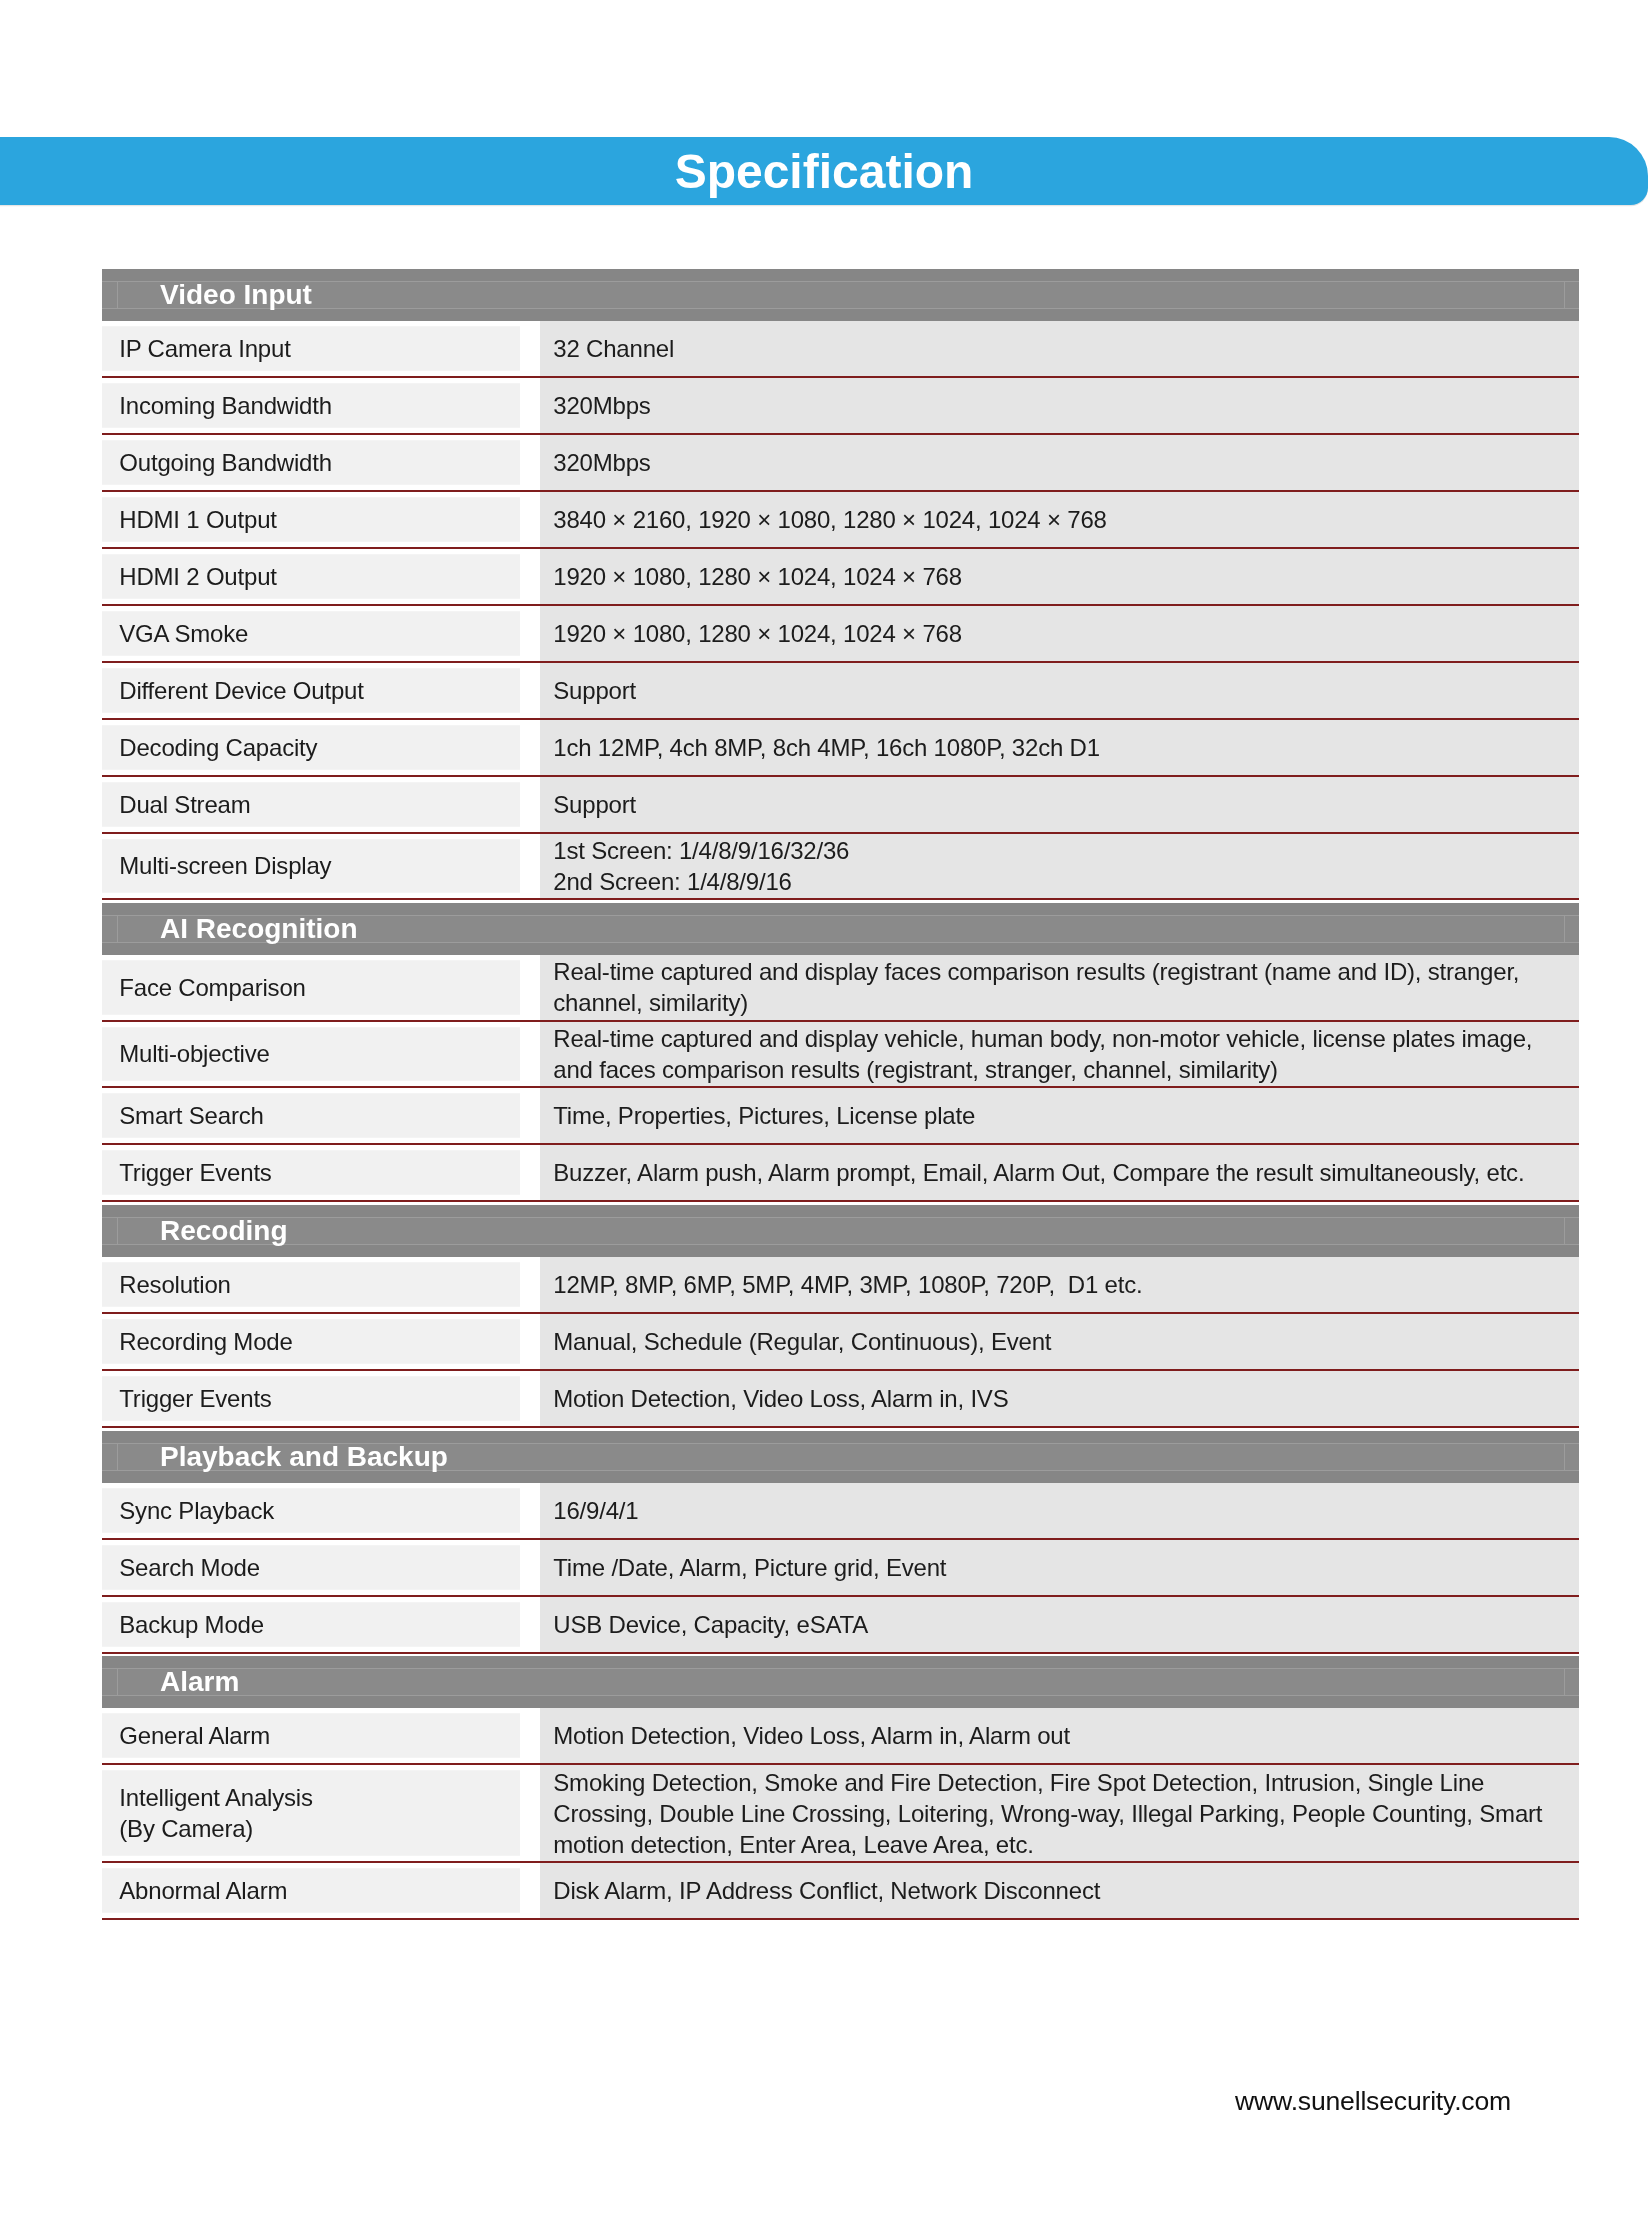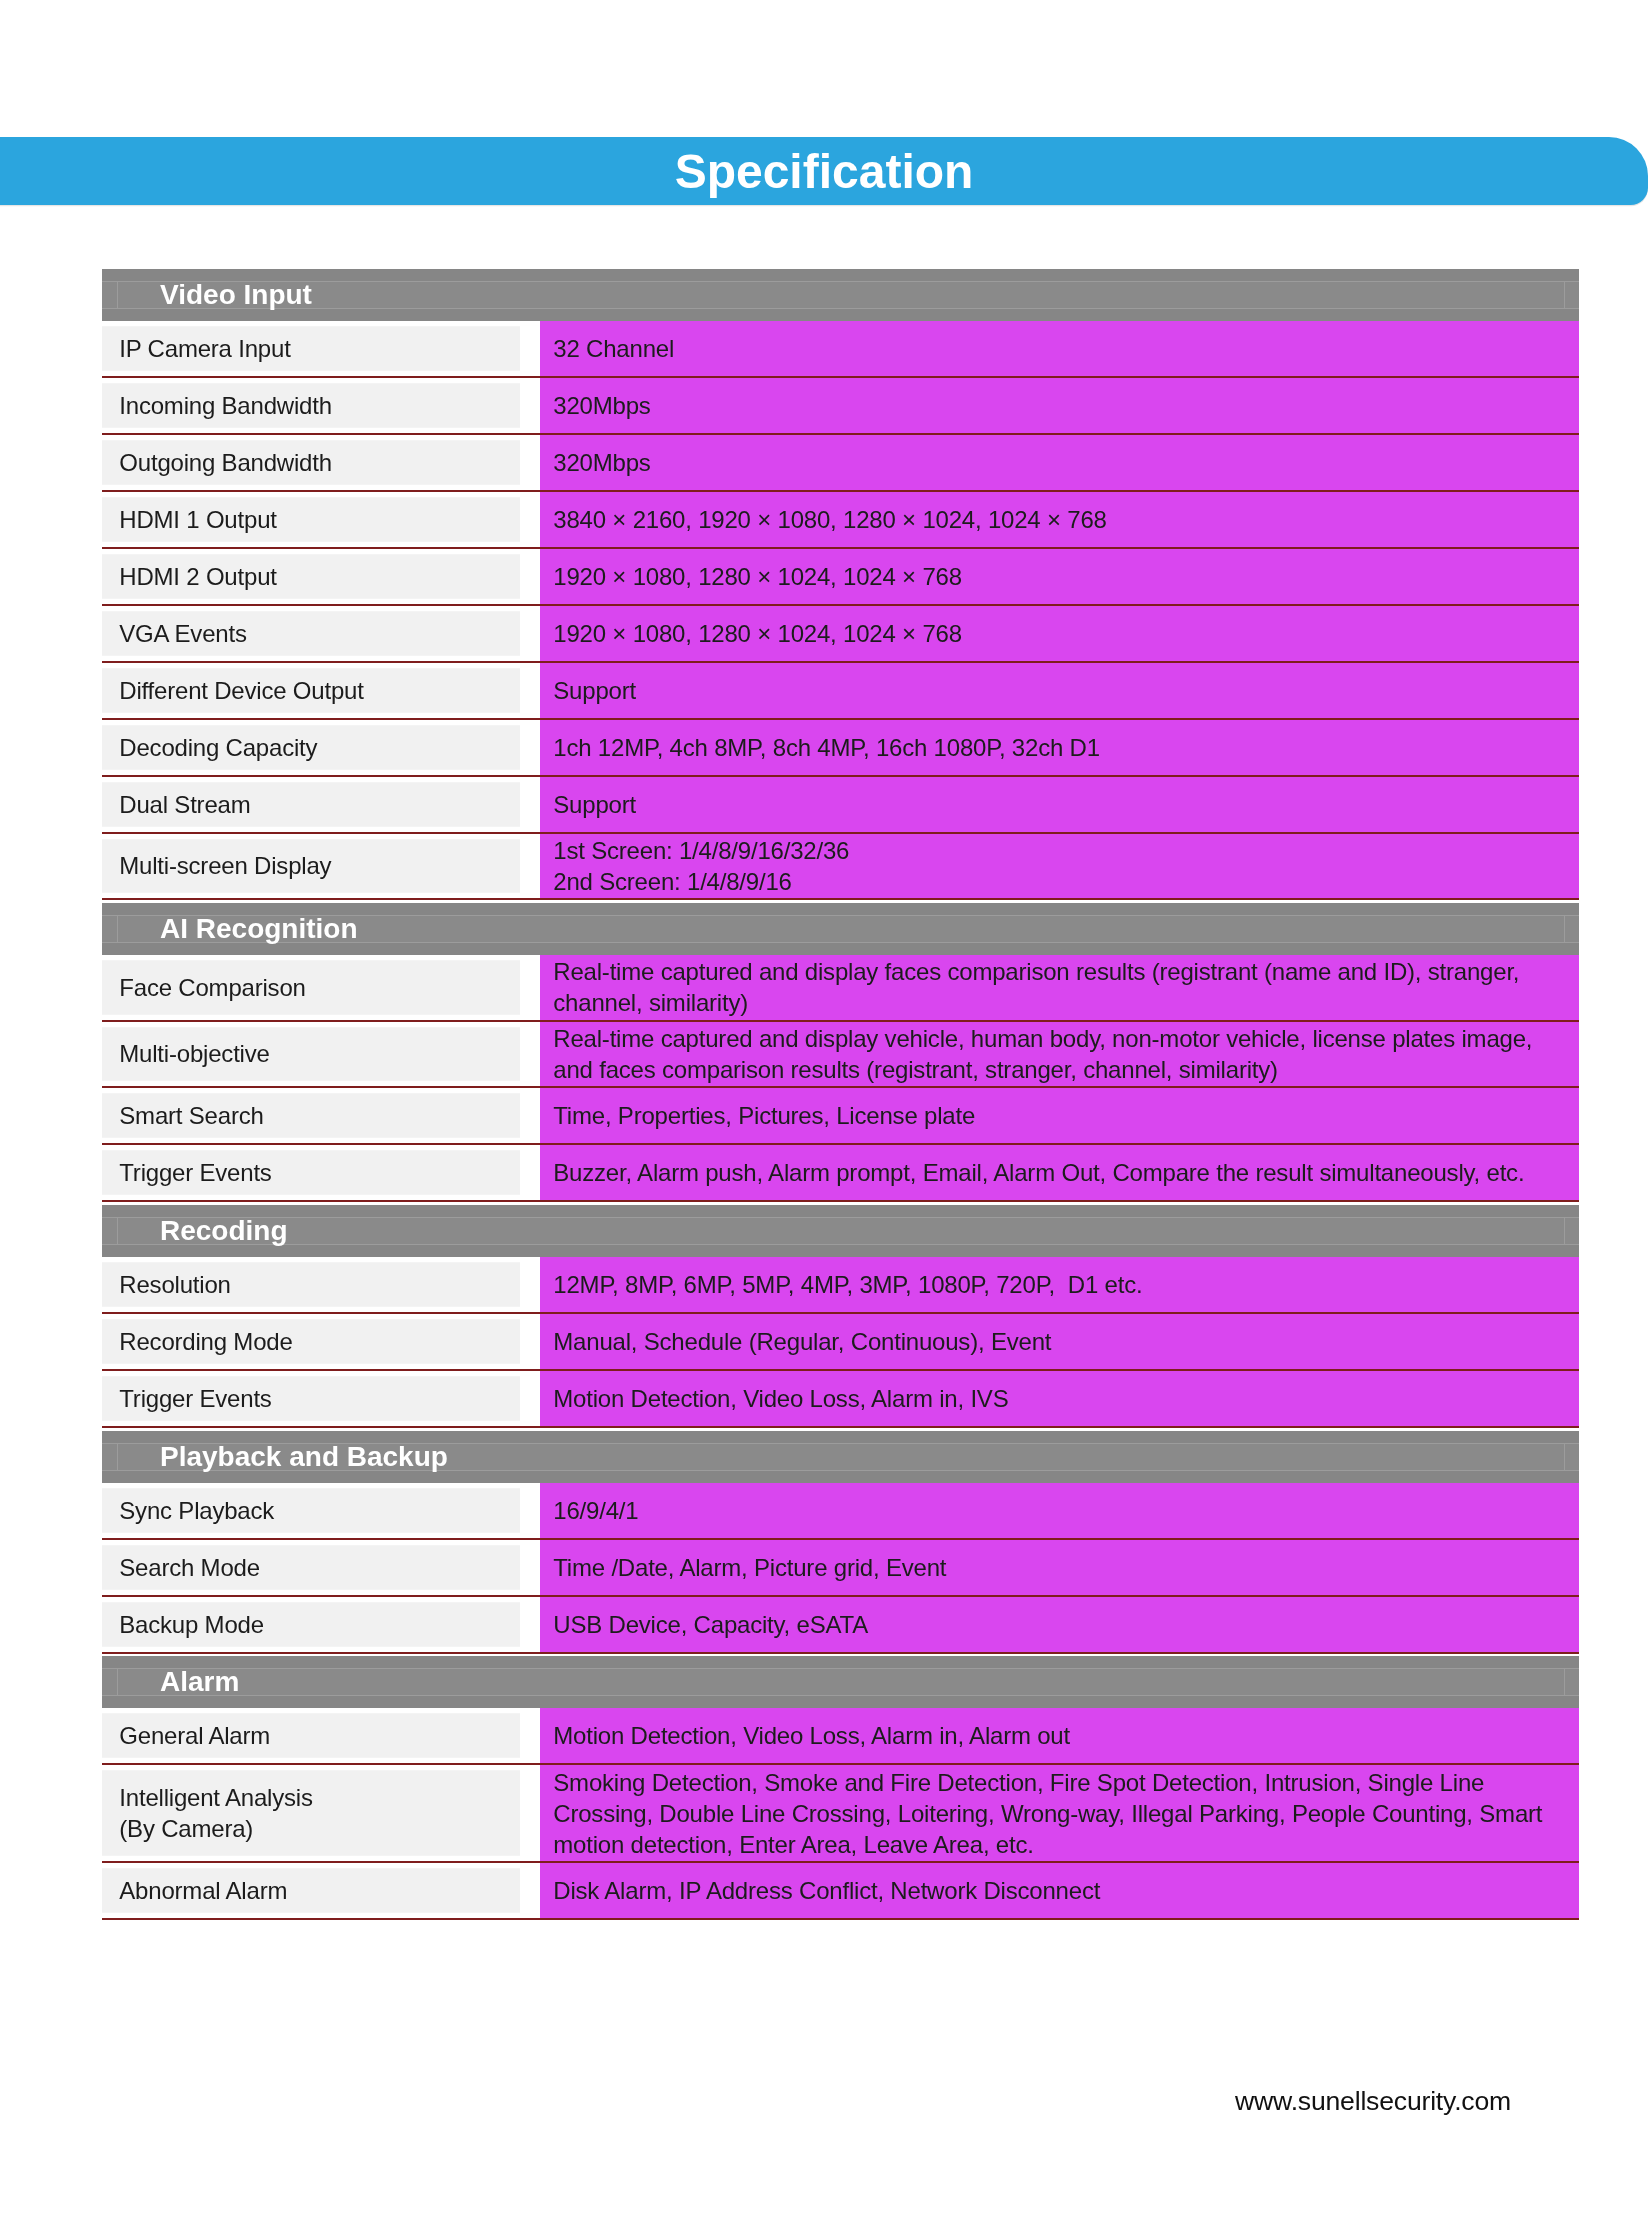--- a/index.html
+++ b/index.html
@@ -98,21 +98,21 @@
     width: 418px;
     flex: 0 0 418px;
     box-sizing: border-box;
     background: var(--label-bg, #f1f1f1);
     box-shadow: inset 0 5.3px 0 0 #ffffff, inset 0 -5.3px 0 0 #ffffff;
     padding-left: 17.3px;
     padding-right: 13.3px;
   }
   .cell.value {
     flex: 1 1 auto;
-    background: #d946ef;
+    background: #e5e5e5;
     padding-left: 13.3px;
     padding-right: 21px;
   }
   
   .footer {
     position: absolute;
     top: 2086px;
     right: 140px;
     font-size: 26.6px;
     color: #111111;
@@ -146,21 +146,21 @@
       </div>
       <div class="row">
         <div class="cell label">HDMI 1 Output</div>
         <div class="cell value">3840 × 2160, 1920 × 1080, 1280 × 1024, 1024 × 768</div>
       </div>
       <div class="row">
         <div class="cell label">HDMI 2 Output</div>
         <div class="cell value">1920 × 1080, 1280 × 1024, 1024 × 768</div>
       </div>
       <div class="row">
-        <div class="cell label">VGA Events</div>
+        <div class="cell label">VGA Smoke</div>
         <div class="cell value">1920 × 1080, 1280 × 1024, 1024 × 768</div>
       </div>
       <div class="row">
         <div class="cell label">Different Device Output</div>
         <div class="cell value">Support</div>
       </div>
       <div class="row">
         <div class="cell label">Decoding Capacity</div>
         <div class="cell value">1ch 12MP, 4ch 8MP, 8ch 4MP, 16ch 1080P, 32ch D1</div>
       </div>

